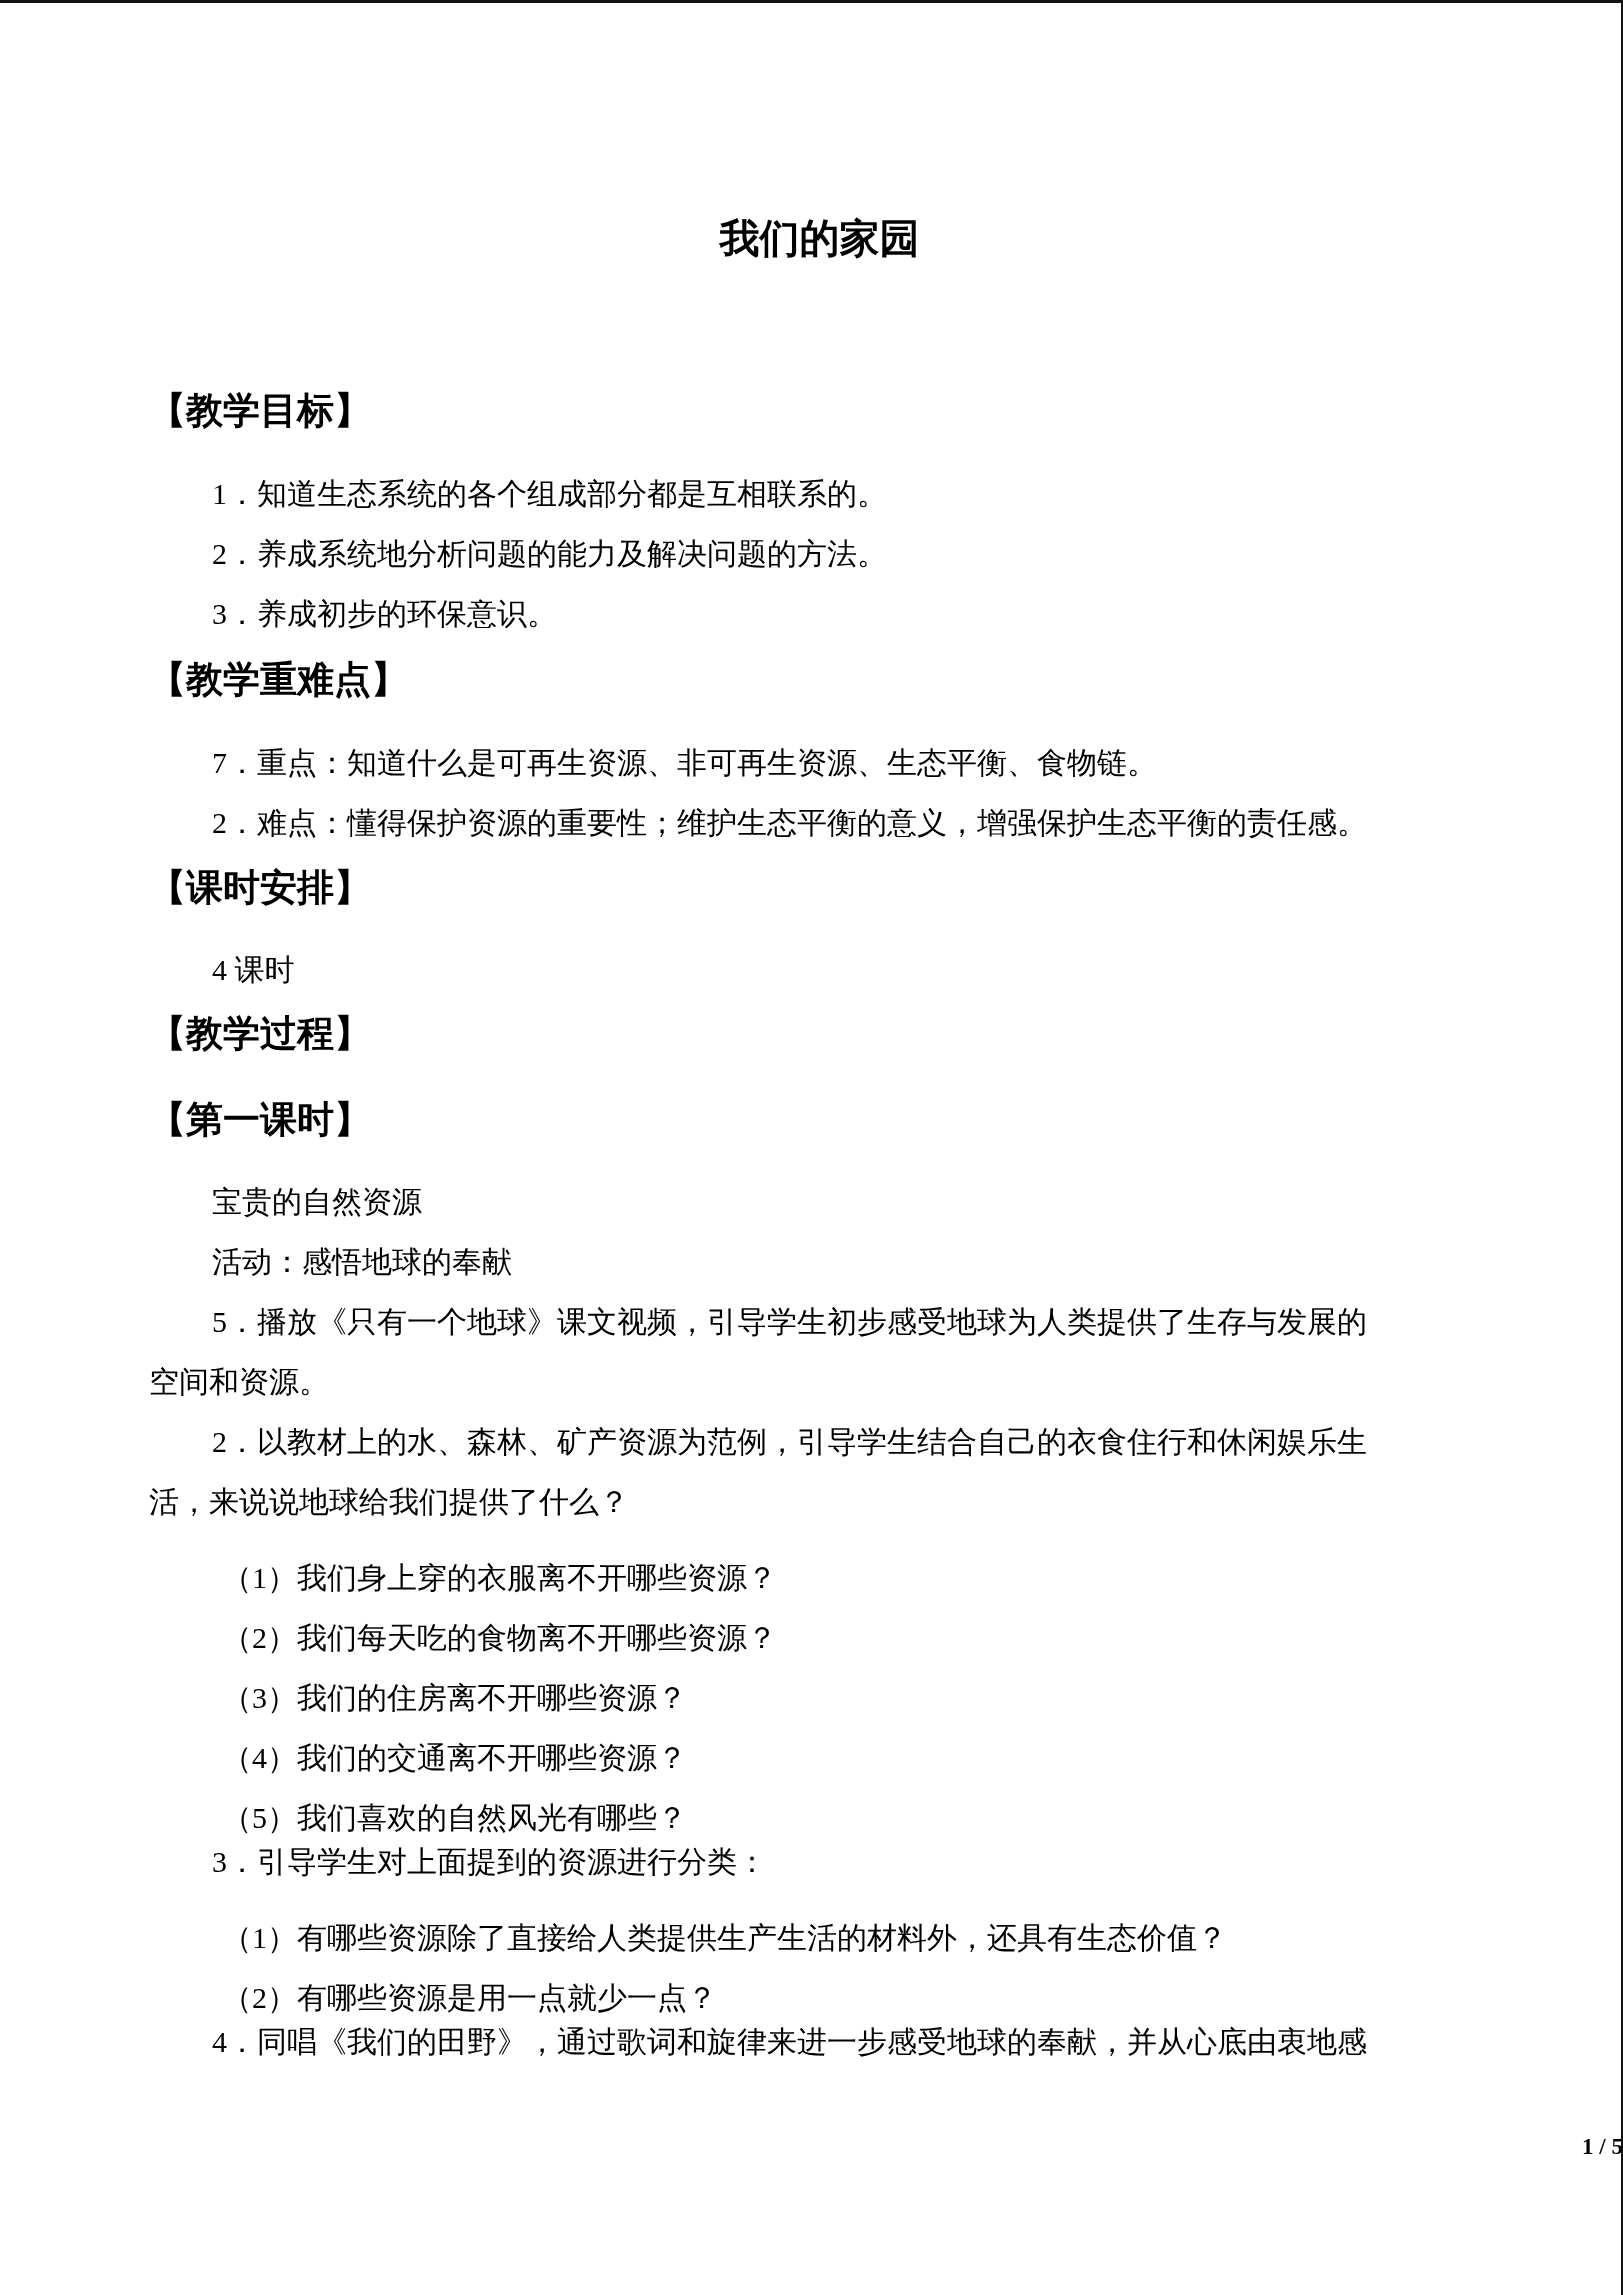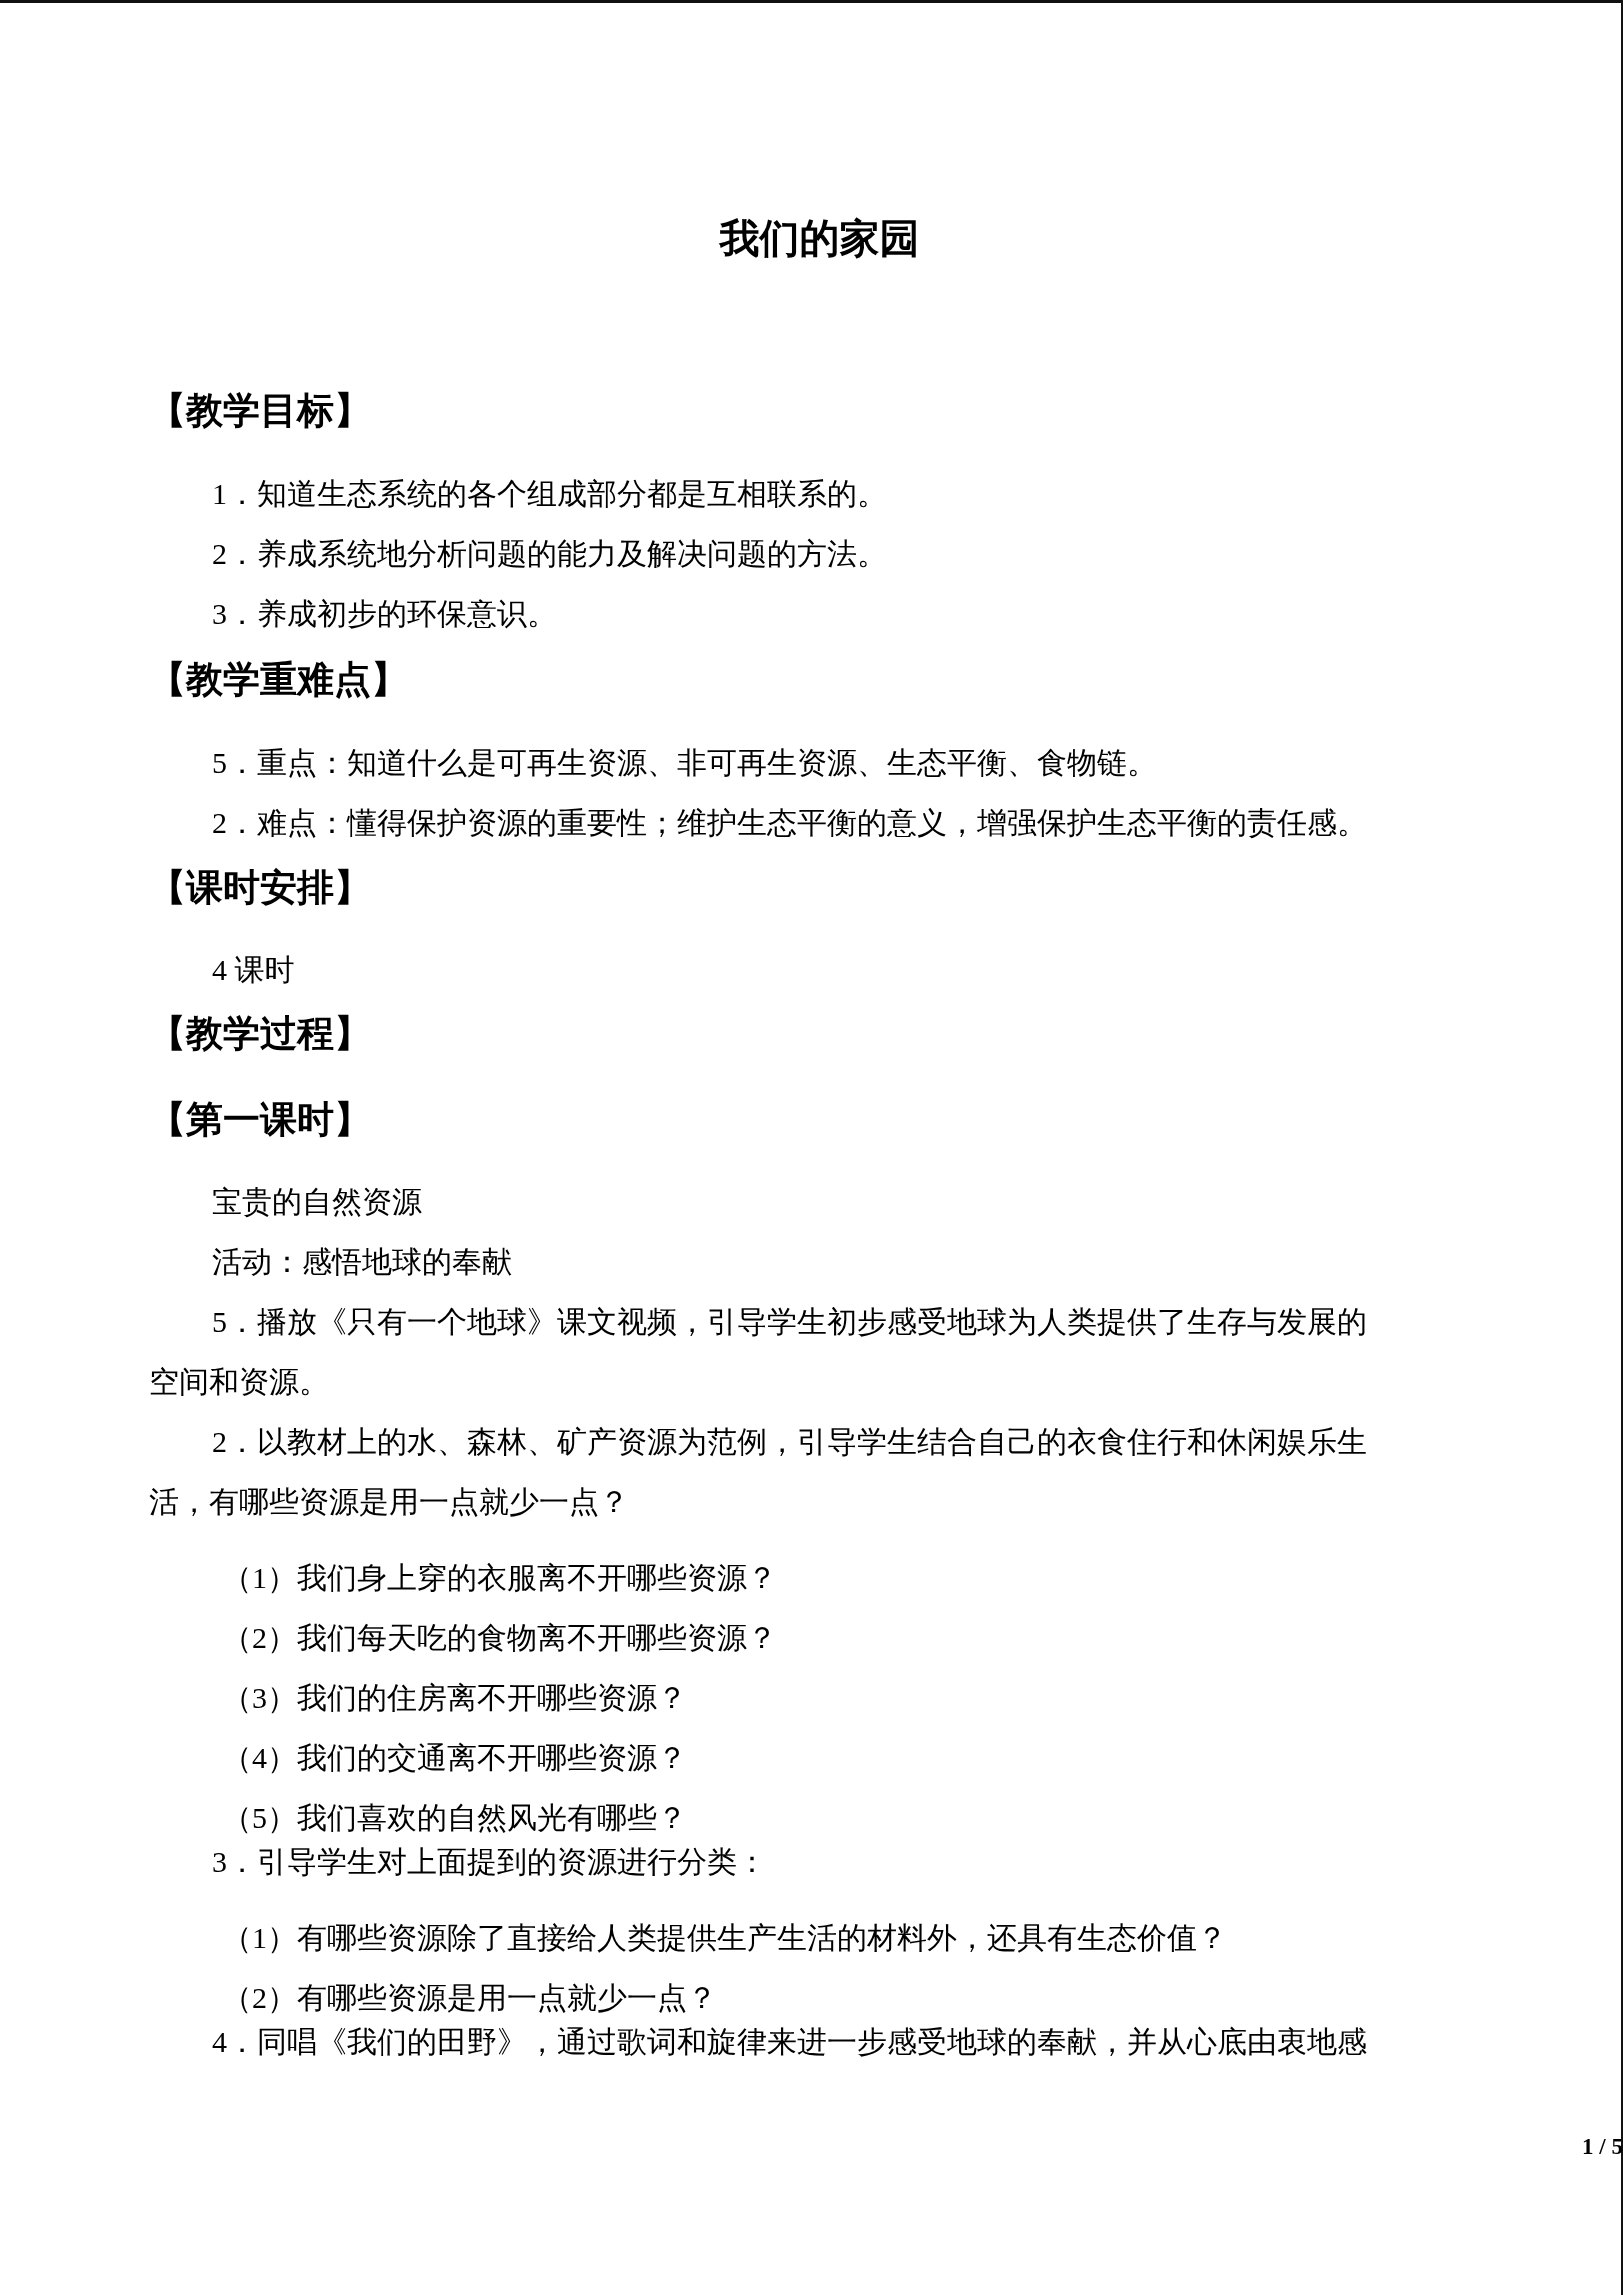--- a/index.html
+++ b/index.html
@@ -34,35 +34,35 @@
 <div class="rightbar"></div>
 
 <div class="title">我们的家园</div>
 
 <div class="h" style="top:387px">【教学目标】</div>
 <div class="p ind" style="top:473px">1．知道生态系统的各个组成部分都是互相联系的。</div>
 <div class="p ind" style="top:533px">2．养成系统地分析问题的能力及解决问题的方法。</div>
 <div class="p ind" style="top:593px">3．养成初步的环保意识。</div>
 
 <div class="h" style="top:656px">【教学重难点】</div>
-<div class="p ind" style="top:742px">5．重点：知道什么是可再生资源、非可再生资源、生态平衡、食物链。</div>
+<div class="p ind" style="top:742px">7．重点：知道什么是可再生资源、非可再生资源、生态平衡、食物链。</div>
 <div class="p ind" style="top:802px">2．难点：懂得保护资源的重要性；维护生态平衡的意义，增强保护生态平衡的责任感。</div>
 
 <div class="h" style="top:864px">【课时安排】</div>
 <div class="p ind" style="top:949px">4 课时</div>
 
 <div class="h" style="top:1010px">【教学过程】</div>
 
 <div class="h" style="top:1096px">【第一课时】</div>
 <div class="p ind" style="top:1181px">宝贵的自然资源</div>
 <div class="p ind" style="top:1241px">活动：感悟地球的奉献</div>
 <div class="p ind" style="top:1301px">5．播放《只有一个地球》课文视频，引导学生初步感受地球为人类提供了生存与发展的</div>
 <div class="p" style="top:1361px">空间和资源。</div>
 <div class="p ind" style="top:1421px">2．以教材上的水、森林、矿产资源为范例，引导学生结合自己的衣食住行和休闲娱乐生</div>
-<div class="p" style="top:1481px">活，有哪些资源是用一点就少一点？</div>
+<div class="p" style="top:1481px">活，来说说地球给我们提供了什么？</div>
 <div class="p ind2" style="top:1541px">（1）我们身上穿的衣服离不开哪些资源？</div>
 <div class="p ind2" style="top:1601px">（2）我们每天吃的食物离不开哪些资源？</div>
 <div class="p ind2" style="top:1661px">（3）我们的住房离不开哪些资源？</div>
 <div class="p ind2" style="top:1721px">（4）我们的交通离不开哪些资源？</div>
 <div class="p ind2" style="top:1781px">（5）我们喜欢的自然风光有哪些？</div>
 <div class="p ind" style="top:1841px">3．引导学生对上面提到的资源进行分类：</div>
 <div class="p ind2" style="top:1901px">（1）有哪些资源除了直接给人类提供生产生活的材料外，还具有生态价值？</div>
 <div class="p ind2" style="top:1961px">（2）有哪些资源是用一点就少一点？</div>
 <div class="p ind" style="top:2021px">4．同唱《我们的田野》，通过歌词和旋律来进一步感受地球的奉献，并从心底由衷地感</div>
 

